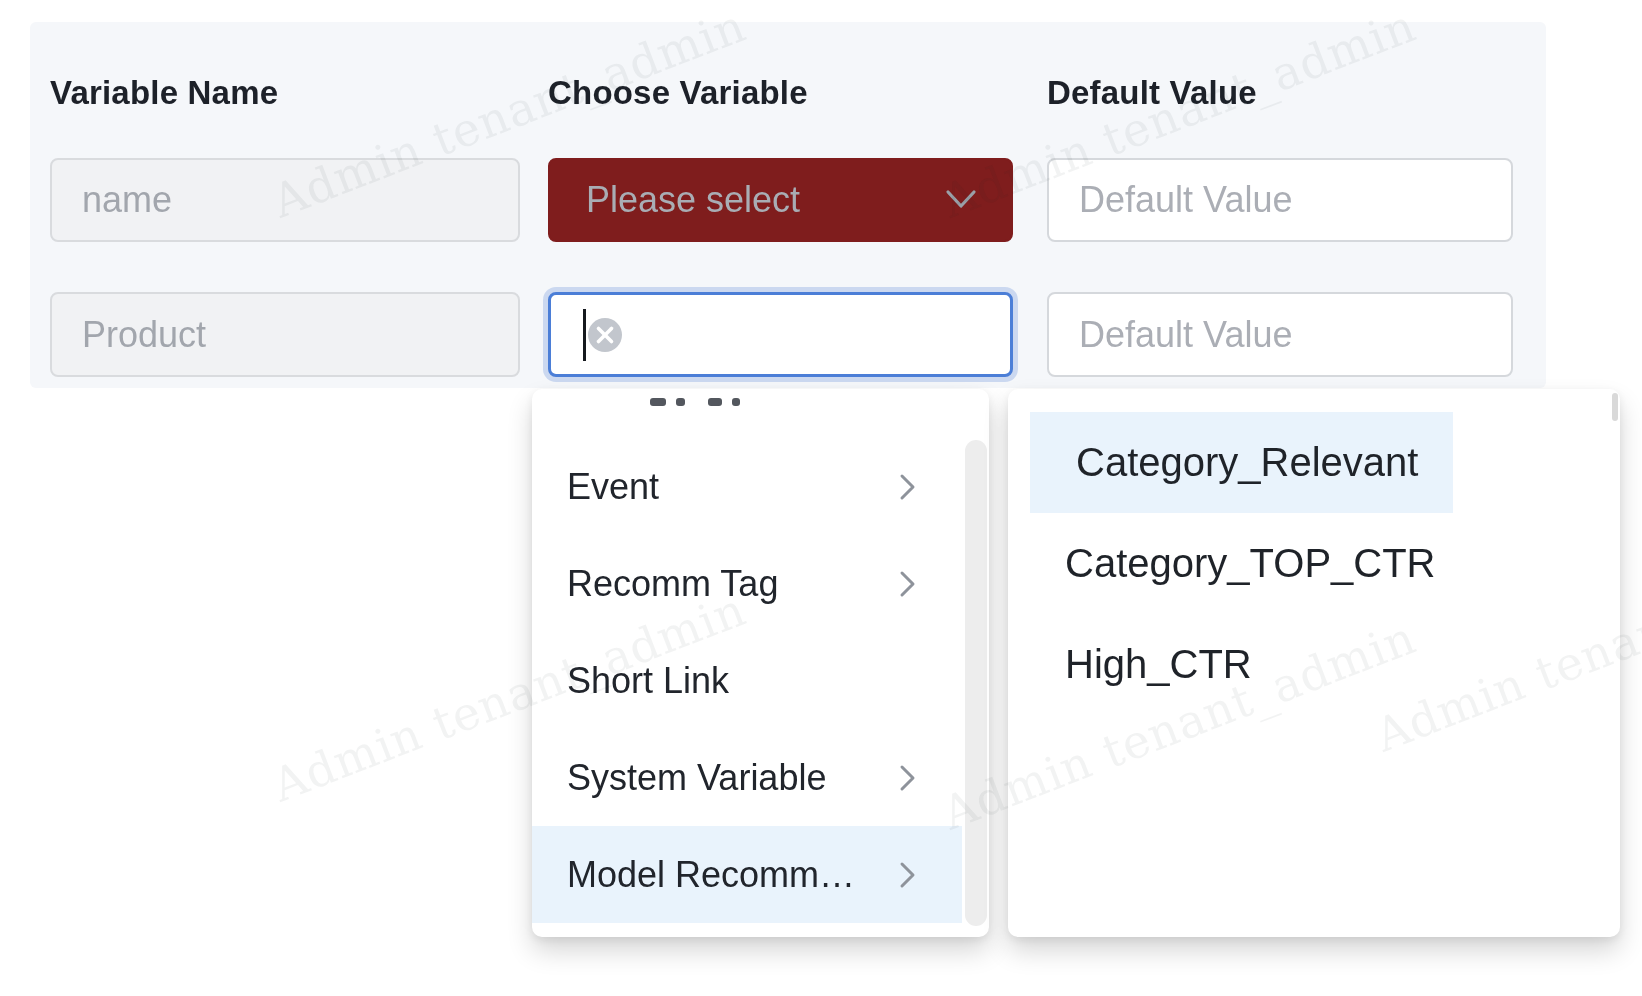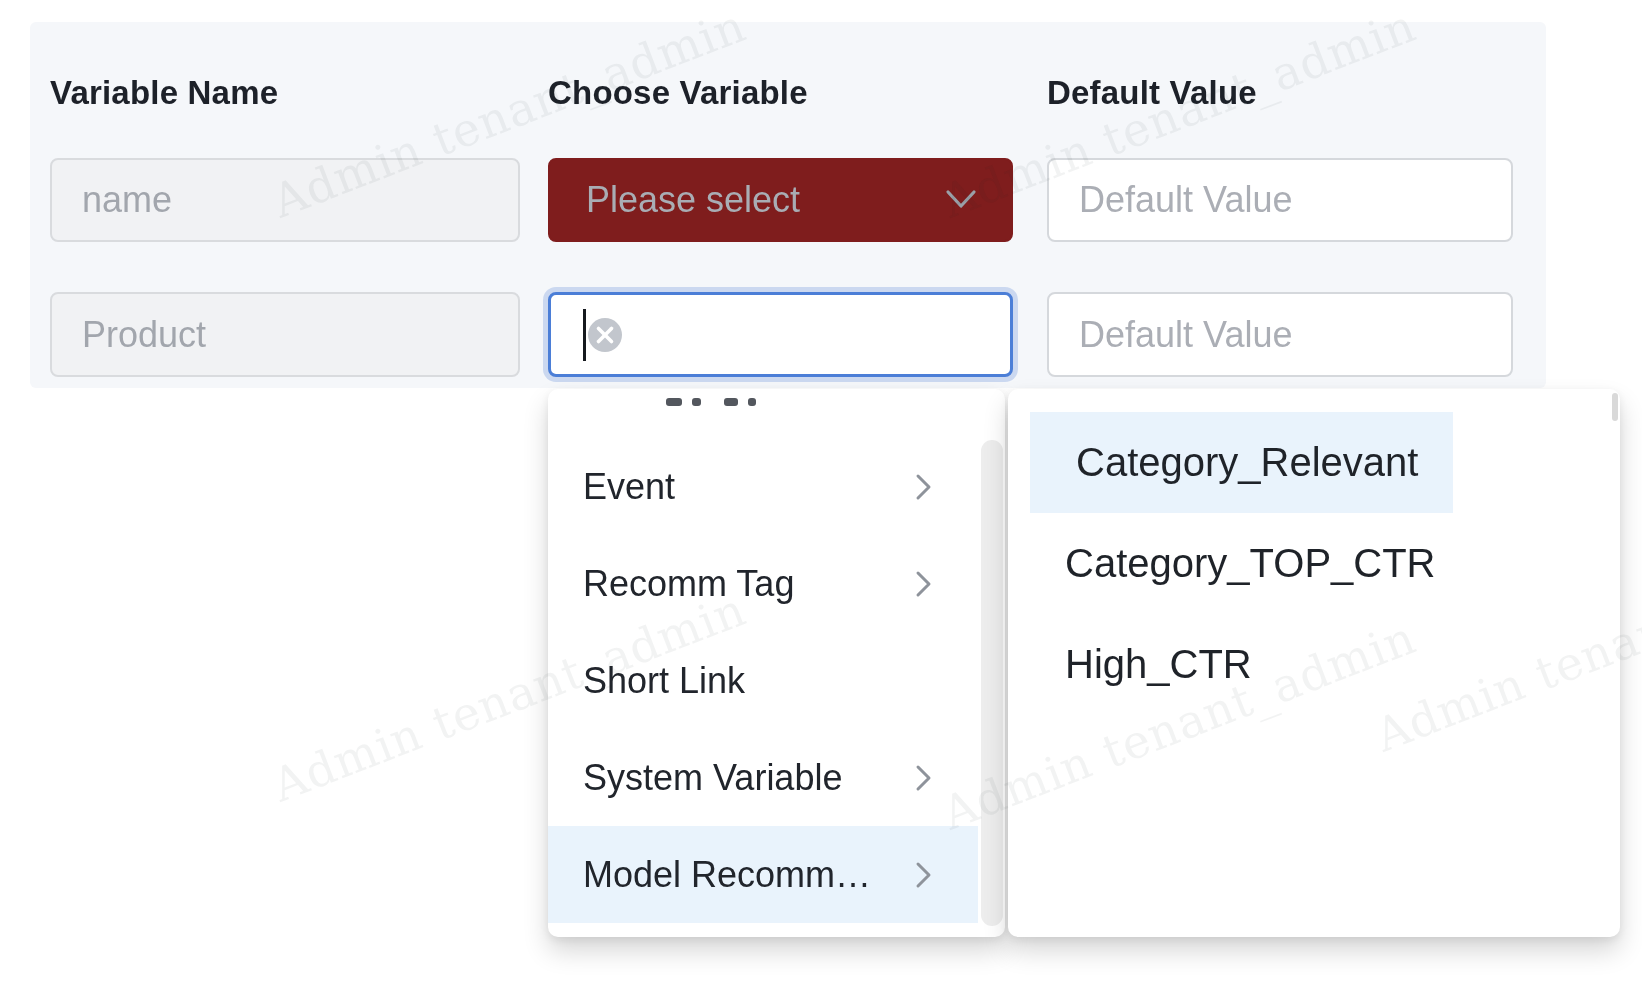--- a/index.html
+++ b/index.html
@@ -34,21 +34,21 @@
                     box-shadow:0 0 0 5px rgba(93,137,214,0.28); cursor:text; }
   .caret { width:3px; height:52px; background:#16191e; margin-left:32px; }
   .select-focused .val { margin-left:2px; color:#b4b7bd; font-size:36px;
                          white-space:nowrap; overflow:hidden; flex:1; }
   .clear-btn { margin-right:26px; flex:0 0 auto; display:flex; cursor:pointer; }
 
   
   .menu-panel { position:absolute; background:#fff; border-radius:10px; z-index:10;
                 box-shadow:0 14px 26px rgba(0,0,0,0.16), 0 3px 9px rgba(0,0,0,0.07);
                 overflow:hidden; }
-  .menu-left { left:548px; top:389px; width:457px; height:548px; }
+  .menu-left { left:532px; top:389px; width:457px; height:548px; }
   .menu-right { left:1008px; top:389px; width:612px; height:548px; }
 
   .menu-item { position:absolute; left:0; width:430px; height:97px;
                display:flex; align-items:center; padding-left:35px;
                font-size:36px; color:#21252c; cursor:pointer; }
   .menu-item .chev { position:absolute; right:45px; top:50%; transform:translateY(-50%); }
   .menu-item.active { background:#e9f3fc; }
 
   .sub-item { position:absolute; left:22px; width:423px; height:101px;
               display:flex; align-items:center; padding-left:35px;

